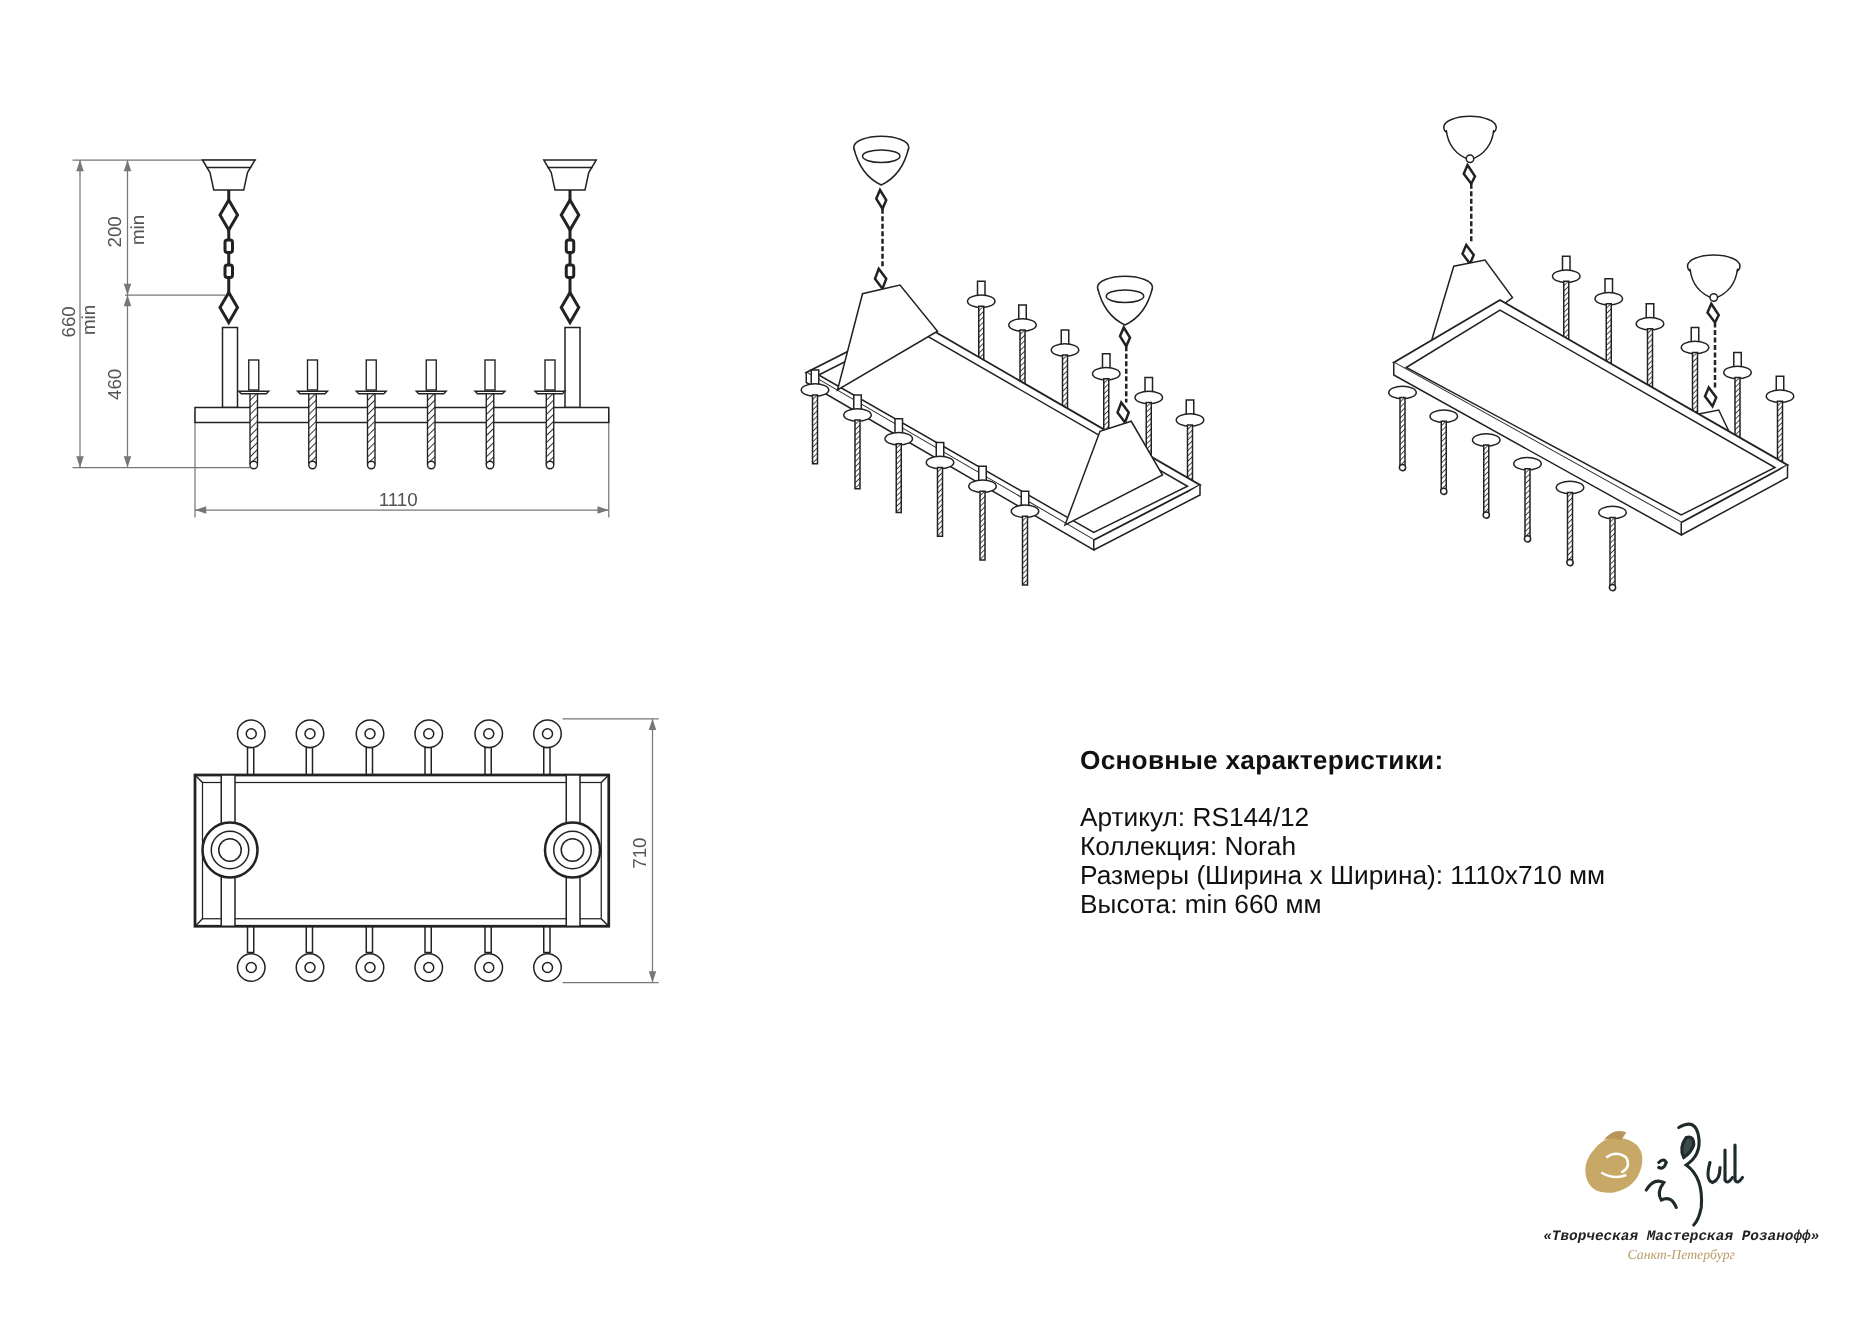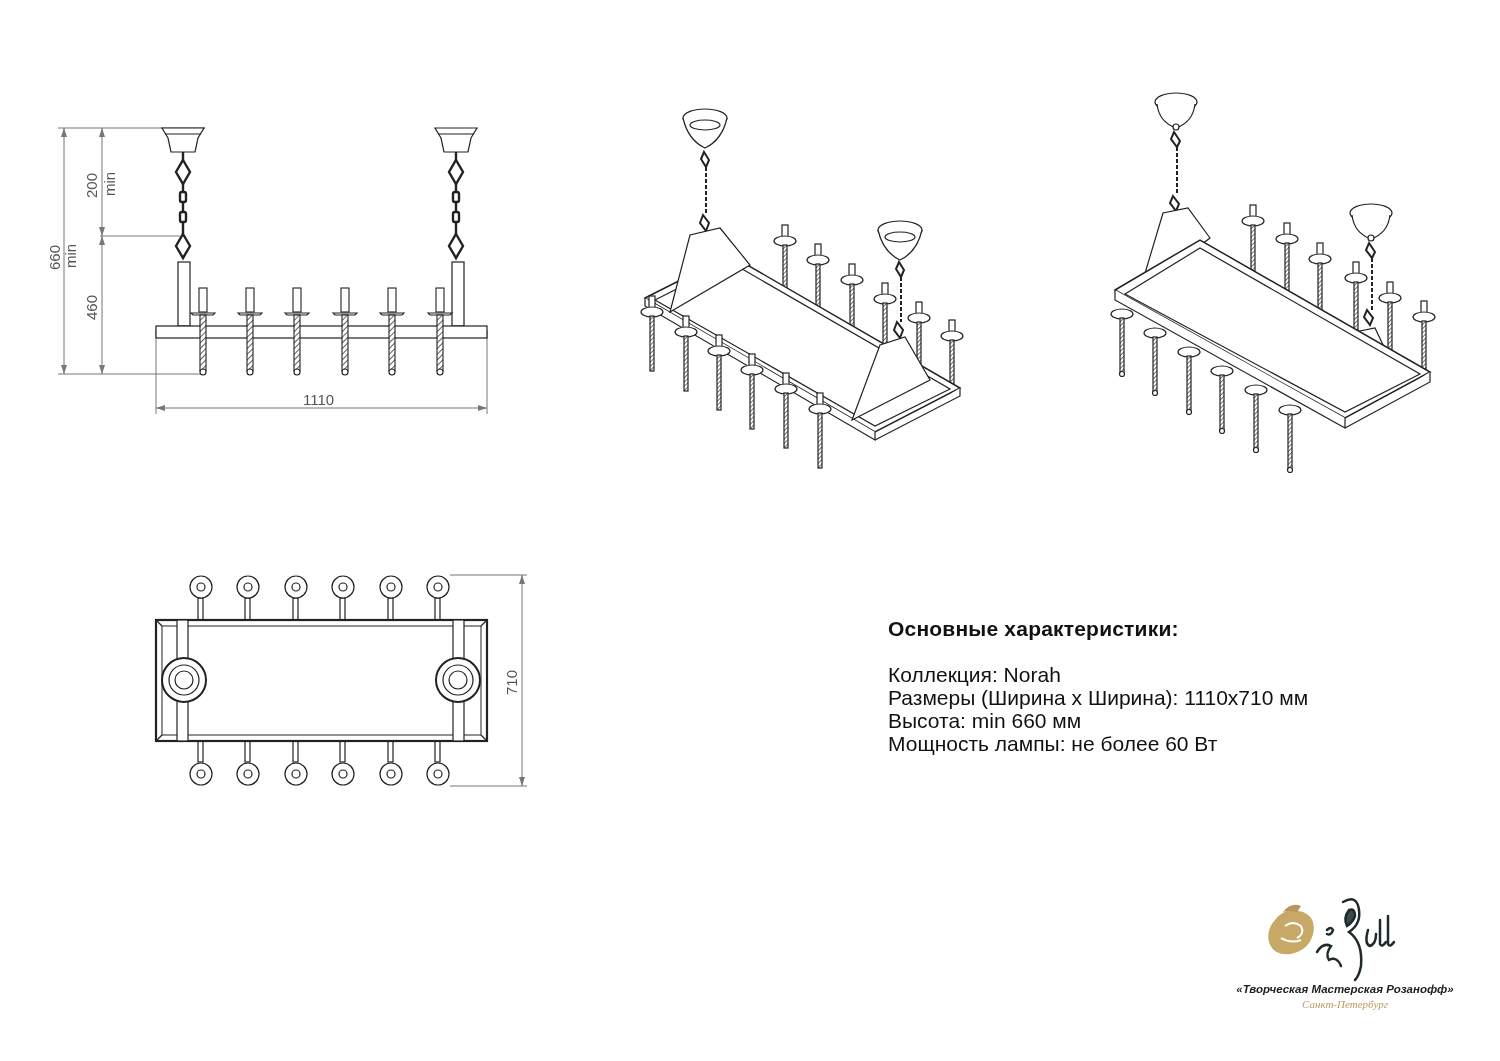--- a/index.html
+++ b/index.html
@@ -1,24 +1,24 @@
 <!DOCTYPE html>
 <html><head>
 <meta charset="utf-8">
 <style>
   html,body{margin:0;padding:0;background:#fff;}
   body{width:1500px;height:1061px;position:relative;overflow:hidden;font-family:"Liberation Sans",sans-serif;color:#111;}
   .abs{position:absolute;}
   svg{position:absolute;overflow:visible;}
   .dim{font-family:"Liberation Sans",sans-serif;font-size:15px;fill:#555;}
-  .specs{left:864px;top:617px;width:560px;margin-left:24px;}
+  .specs{left:864px;top:597px;width:560px;}
   .specs h2{margin:0 0 22px 0;font-size:21px;font-weight:bold;color:#111;letter-spacing:0.2px;}
   .specs .row{font-size:21px;line-height:23px;color:#111;white-space:nowrap;}
   .logo{left:1225px;top:890px;width:240px;height:130px;}
-  .logo .cap1{position:absolute;left:0;top:93px;width:240px;text-align:center;font-family:Liberation Sans, sans-serif;font-style:italic;font-weight:bold;font-size:11.5px;color:#222;}
+  .logo .cap1{position:absolute;left:0;top:93px;width:240px;text-align:center;font-family:Liberation Mono, monospace;font-style:italic;font-weight:bold;font-size:11.5px;color:#222;}
   .logo .cap2{position:absolute;left:0;top:108px;width:240px;text-align:center;font-family:"Liberation Serif",serif;font-style:italic;font-size:11px;color:#b79a64;}
 </style>
 </head>
 <body>
 
 <svg style="left:0;top:0;width:520px;height:430px" viewBox="0 0 520 430">
   <g stroke="#777" stroke-width="1" fill="none">
 
     <line x1="58" y1="128" x2="205" y2="128"></line>
     <line x1="58" y1="374" x2="200" y2="374"></line>
@@ -405,24 +405,24 @@
   <defs>
     <pattern id="hatch3" width="3" height="3" patternUnits="userSpaceOnUse" patternTransform="rotate(45)">
       <rect width="3" height="3" fill="#fff"></rect>
       <line x1="0" y1="0" x2="0" y2="3" stroke="#333" stroke-width="1.4"></line>
     </pattern>
   </defs>
 </svg>
 
 <div class="abs specs">
   <h2>Основные характеристики:</h2>
+  <div class="row">Артикул: RS144/12</div>
   <div class="row">Коллекция: Norah</div>
   <div class="row">Размеры (Ширина х Ширина): 1110x710 мм</div>
   <div class="row">Высота: min 660 мм</div>
-  <div class="row">Мощность лампы: не более 60 Вт</div>
 </div>
 
 <div class="abs logo">
   <svg style="left:0;top:0;width:240px;height:95px" viewBox="0 0 240 95">
     <g fill="#c7a867">
       <path d="M50 30 q10 -14 28 -8 q14 6 10 22 q-4 16 -22 20 q-18 2 -22 -12 q-3 -12 6 -22z"></path>
       <path d="M58 22 q8 -10 18 -6 l-4 6 q-8 -2 -14 0z" fill="#b8955a"></path>
     </g>
     <g fill="none" stroke="#fff" stroke-width="2">
       <path d="M60 36 q8 -6 16 0 q4 8 -4 12"></path>

